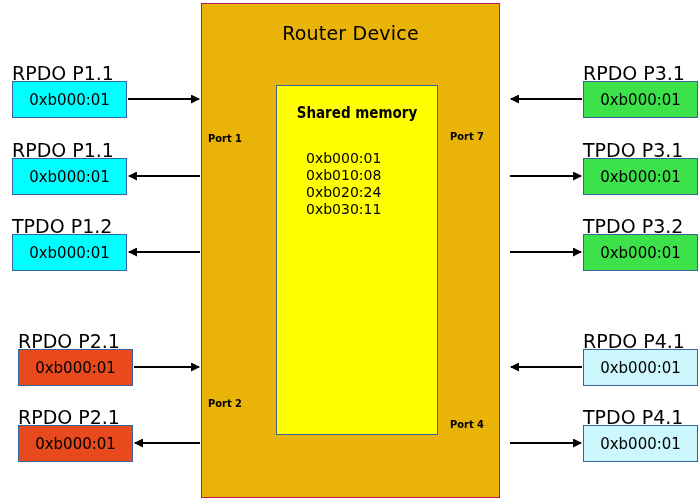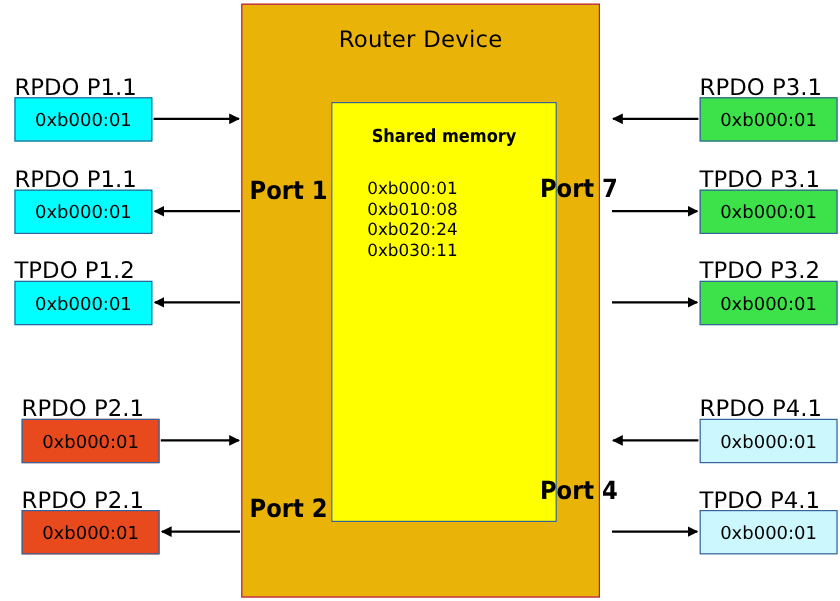--- a/index.html
+++ b/index.html
@@ -41,21 +41,21 @@
     font-family: "DejaVu Sans", sans-serif;
     color: #000000;
     letter-spacing: 0.2px;
   }
 
   
   .shared-memory {
     position: absolute;
     left: 74px;   
     top: 81px;    
-    width: 188px;
+    width: 162px;
     height: 350px;
     background: #ffff00;
     border: 1px solid #36639b;
     box-sizing: border-box;
   }
   .shared-memory-title {
     position: absolute;
     left: 0;
     top: 18px;
     width: 100%;
@@ -77,31 +77,30 @@
     font-size: 14px;
     line-height: 17px;
     color: #000000;
     font-family: "DejaVu Sans", sans-serif;
     white-space: nowrap;
   }
 
   
   .port-label {
     position: absolute;
-    font-size: 21px;
+    font-size: 11px;
     font-weight: bold;
     font-family: "DejaVu Sans Condensed", "DejaVu Sans", sans-serif;
     color: #000000;
     white-space: nowrap;
-    margin-top: 15px;
   }
   .port-1 { left: 208px; top: 132px; }
   .port-2 { left: 208px; top: 397px; text-align: center; }
   .port-3 { left: 450px; top: 130px; }
-  .port-4 { left: 450px; top: 382px; }
+  .port-4 { left: 450px; top: 418px; }
 
   
   .pdo-group {
     position: absolute;
   }
   .pdo-label {
     position: absolute;
     left: 0;
     top: 0;
     font-size: 19px;

